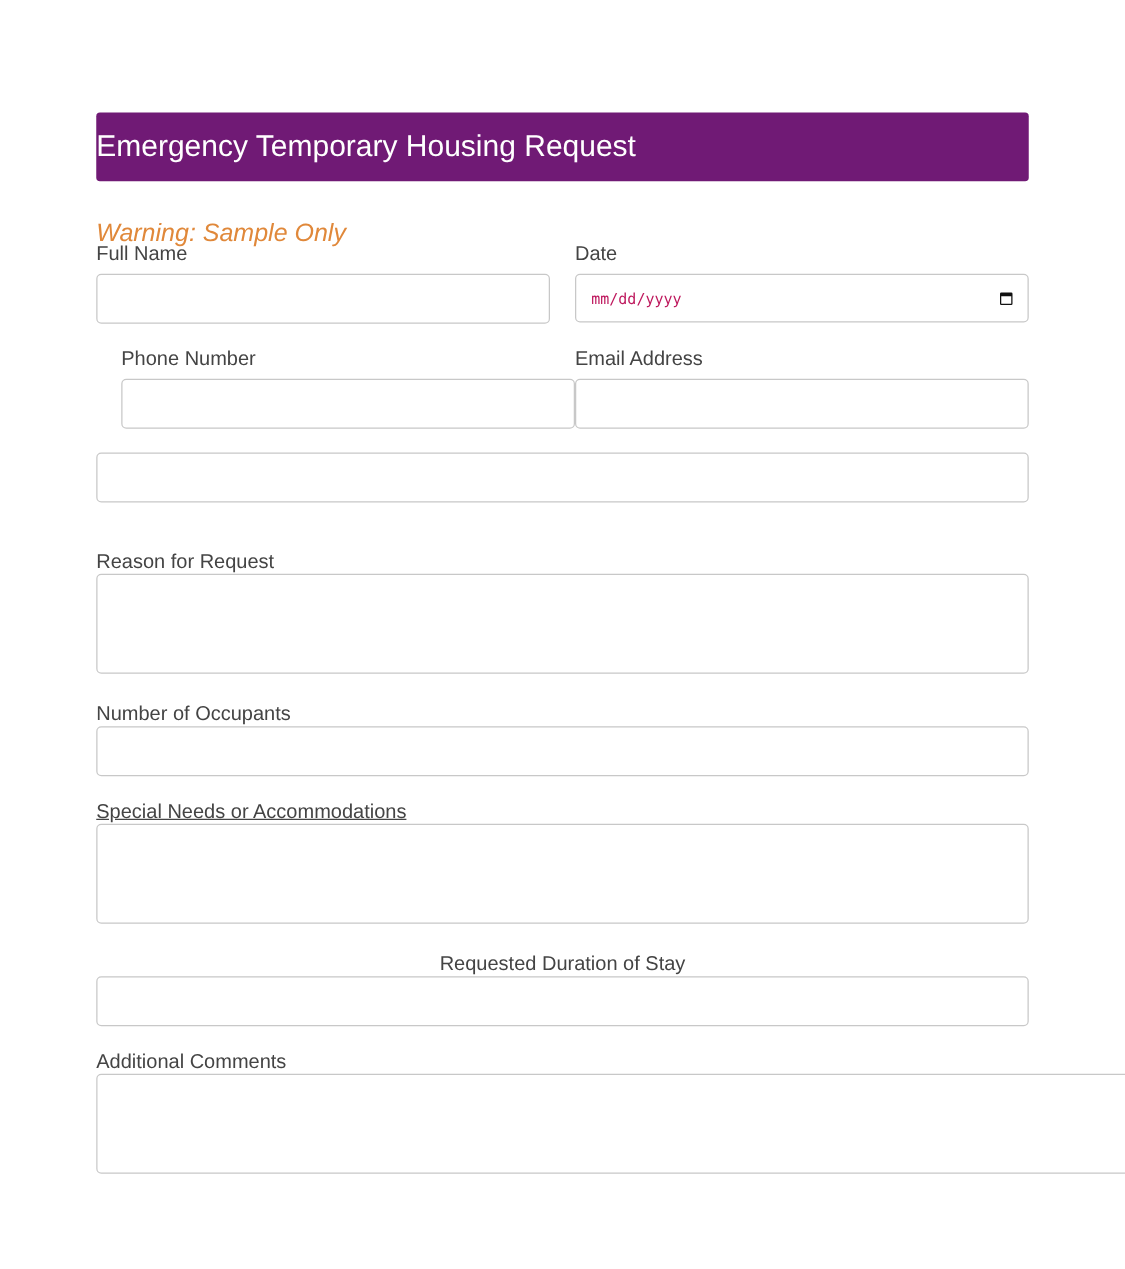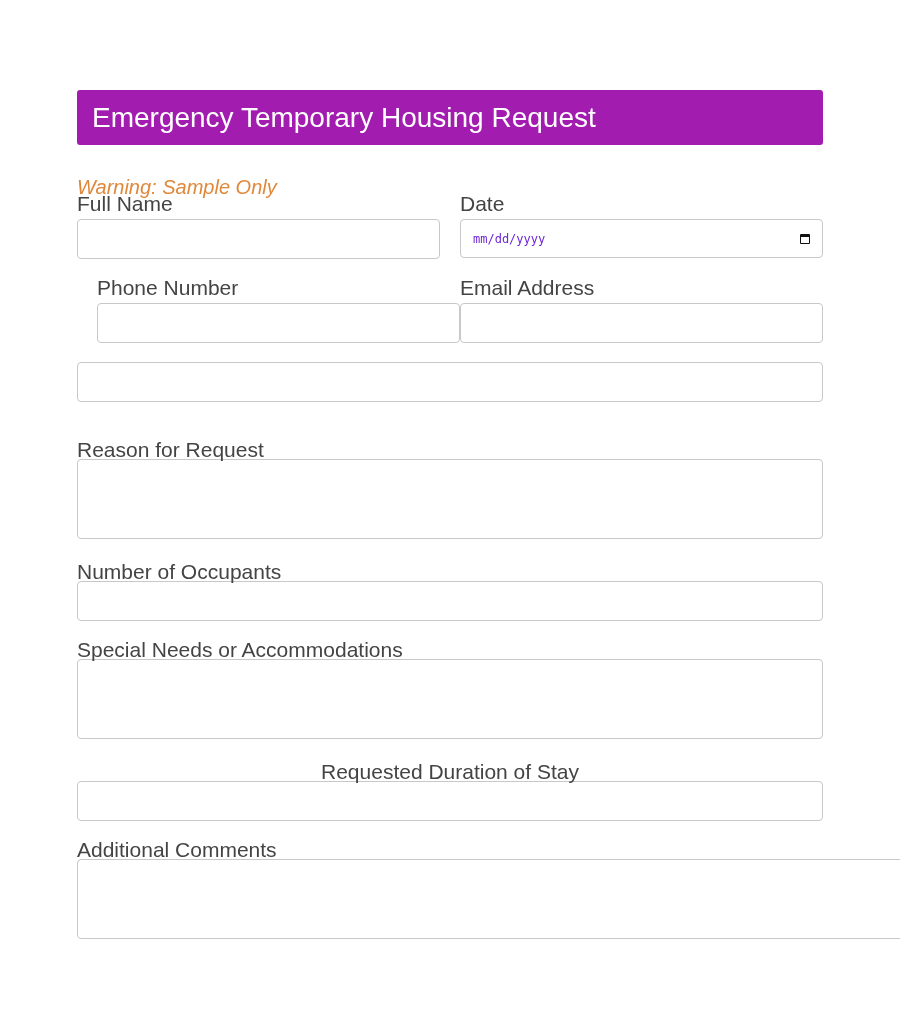--- a/index.html
+++ b/index.html
@@ -1,23 +1,23 @@
 <!DOCTYPE html>
 <html><head>
 <meta charset="utf-8">
 <style>
   html, body { margin: 0; padding: 0; background: #ffffff; }
   body { width: 900px; height: 1015px; position: relative; font-family: "Liberation Sans", sans-serif; color: #444; }
   .container { position: absolute; left: 77px; top: 90px; width: 746px; }
-  .header { height: 55px; background: #a21caf; border-radius: 3px; color: #fff; font-size: 28px; line-height: 55px; padding-left: 15px; box-sizing: border-box; }
+  .header { height: 55px; background: #701a75; border-radius: 3px; color: #fff; font-size: 24px; line-height: 55px; box-sizing: border-box; }
   .warning { position: absolute; top: 86px; left: 0; font-size: 20px; font-style: italic; color: #e0883a; }
   .field { position: absolute; }
-  .label { font-size: 21px; color: #444; display: block; height: 19px; line-height: 19px; }
+  .label { font-size: 16px; color: #444; display: block; height: 19px; line-height: 19px; }
   .input { display: block; box-sizing: border-box; width: 100%; border: 1px solid #c8c8c8; border-radius: 4px; background: #fff; }
-  .date-input { display: flex; align-items: center; justify-content: space-between; padding: 0 12px 0 12px; font-family: "DejaVu Sans Mono", monospace; font-size: 12px; color: #6d28d9; gap: 16px; }
+  .date-input { display: flex; align-items: center; justify-content: space-between; padding: 0 12px 0 12px; font-family: "DejaVu Sans Mono", monospace; font-size: 12px; color: #be185d; gap: 16px; }
   .cal-icon { width: 10px; height: 10px; border: 1.5px solid #111; border-top-width: 3px; border-radius: 1px; box-sizing: border-box; }
 </style>
 </head>
 <body>
 
 <div class="container">
   <div class="header">Emergency Temporary Housing Request</div>
   <div class="warning">Warning: Sample Only</div>
 
   <div class="field" style="top:104px; left:0; width:363px;">
@@ -50,21 +50,21 @@
   <div class="field" style="top:350px; left:0; width:746px;">
     <span class="label">Reason for Request</span>
     <div class="input" style="height:80px; margin-top:0px;"></div>
   </div>
 
   <div class="field" style="top:472px; left:0; width:746px;">
     <span class="label">Number of Occupants</span>
     <div class="input" style="height:40px; margin-top:0px;"></div>
   </div>
 
-  <div class="field" style="top:550px; left:0; width:746px;">
+  <div class="field" style="top:550px; left:0; width:746px;text-decoration:underline;">
     <span class="label">Special Needs or Accommodations</span>
     <div class="input" style="height:80px; margin-top:0px;"></div>
   </div>
 
   <div class="field" style="top:672px; left:0; width:746px;text-align:center;">
     <span class="label">Requested Duration of Stay</span>
     <div class="input" style="height:40px; margin-top:0px;"></div>
   </div>
 
   <div class="field" style="top:750px; left:0; width:880px;">

